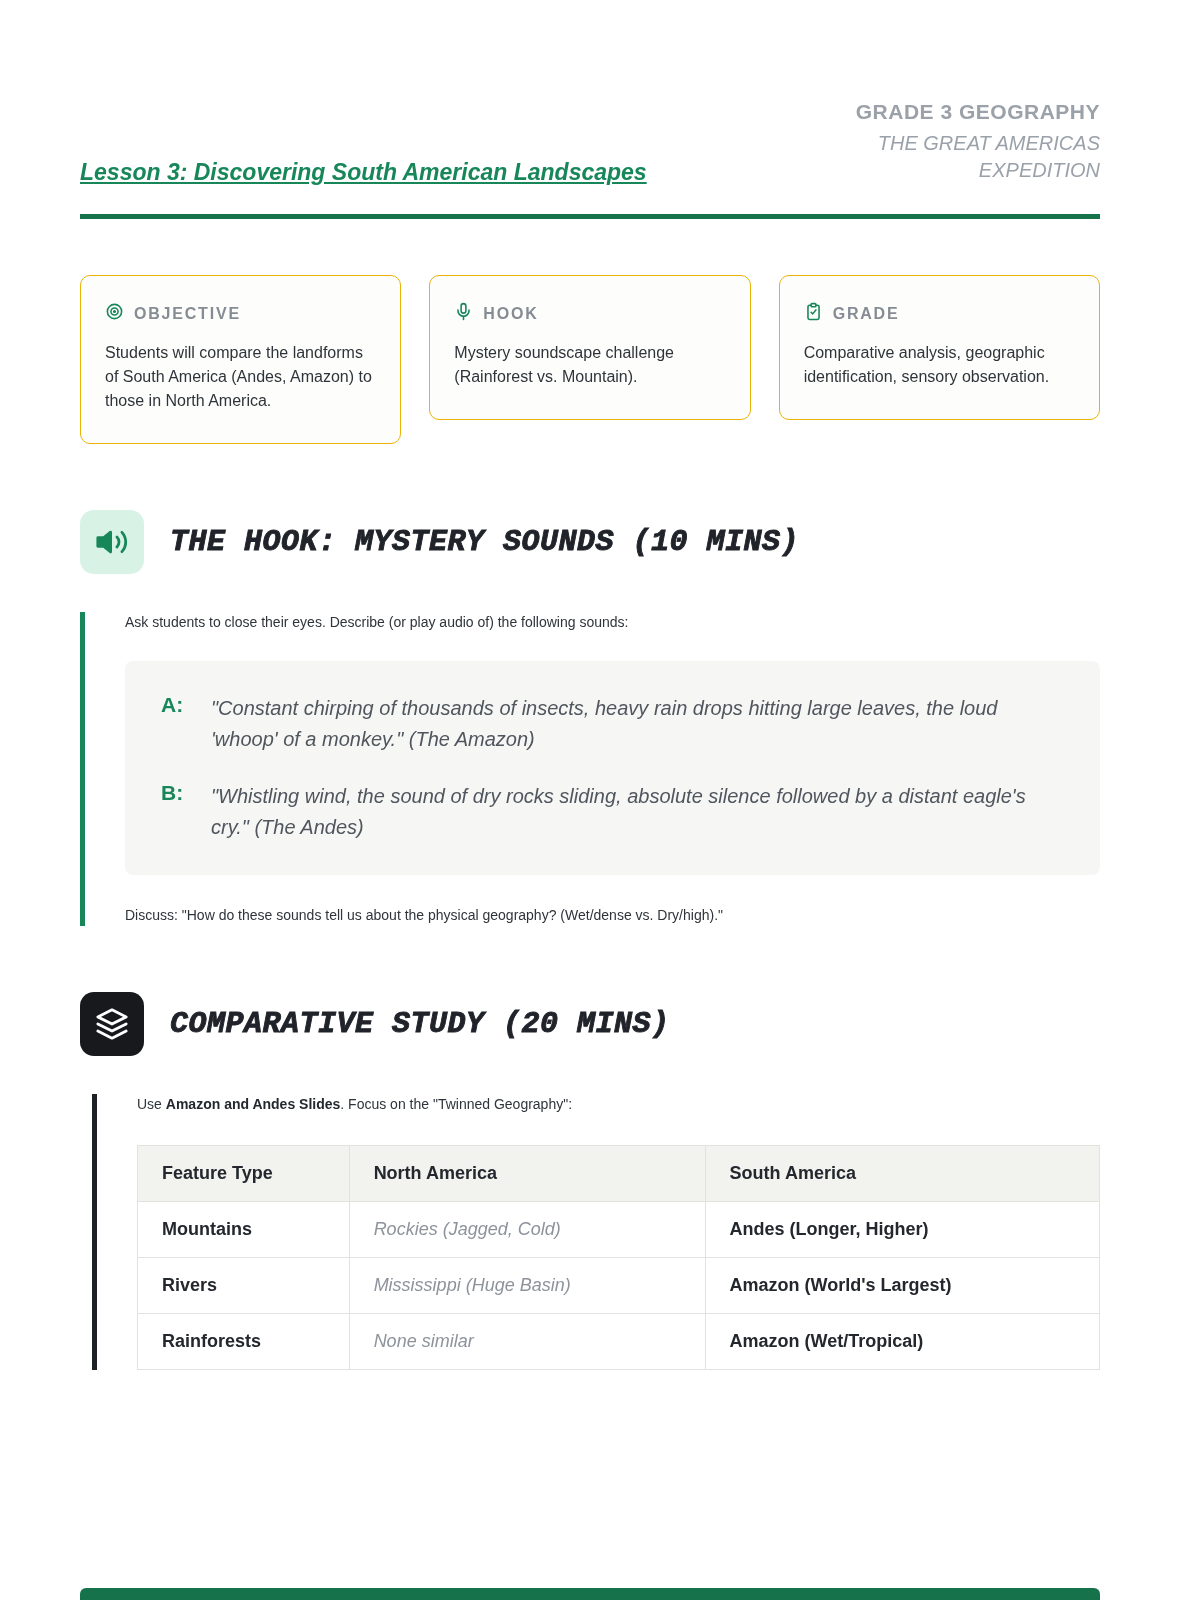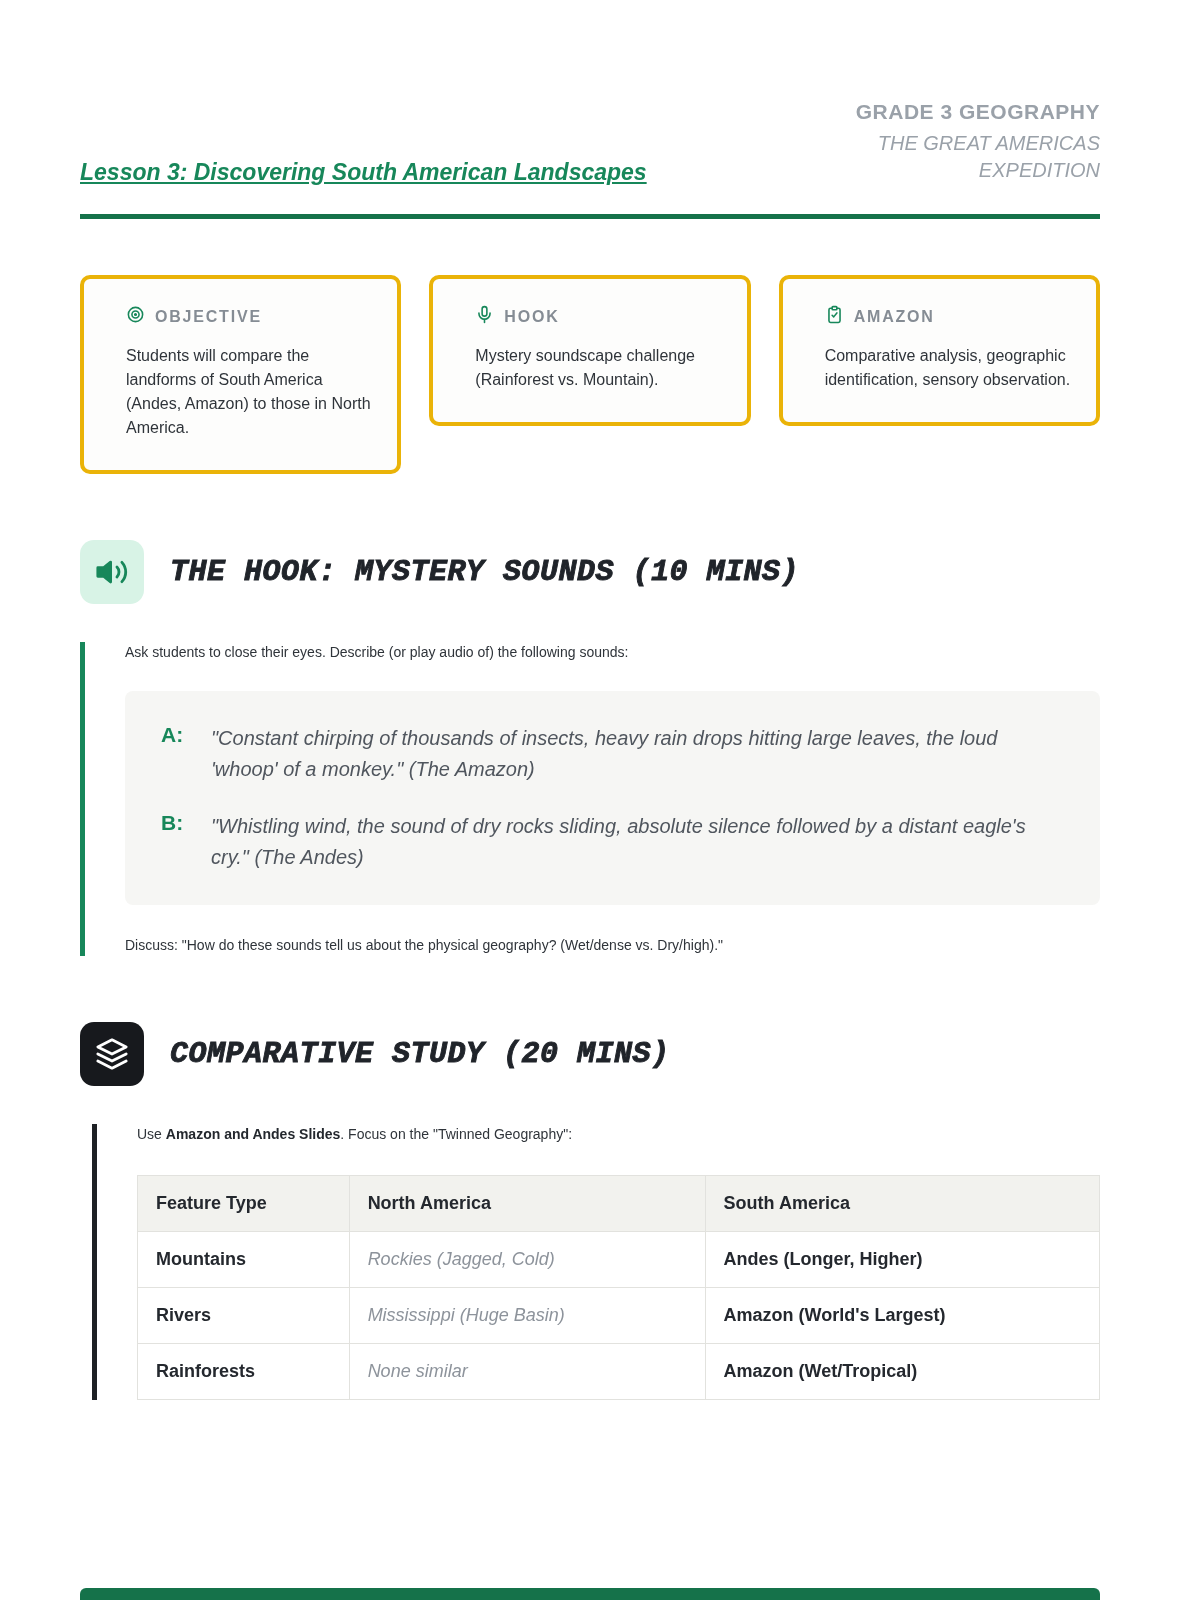--- a/index.html
+++ b/index.html
@@ -33,22 +33,22 @@
   }
   .meta { text-align:right; color:#9aa1a9; padding-bottom:2px; }
   .meta-title { font-size:21px; font-weight:bold; letter-spacing:0.5px; }
   .meta-sub { font-size:20px; font-style:italic; line-height:1.35; margin-top:6px; }
   .divider { height:5px; background:#15724a; margin-top:28px; }
 
   
   .cards { display:flex; gap:28px; margin-top:56px; align-items:flex-start; }
   .card {
     flex:1; background:#fdfdfc;
-    border:4px solid #eab308; border-radius:10px;
-    padding:26px 24px 30px 42px;
+    border:1px solid #eab308; border-radius:10px;
+    padding:26px 24px 30px 24px;
   }
   .card-head {
     display:flex; align-items:center; gap:10px;
     color:#858c94; font-size:16px; font-weight:bold; letter-spacing:1.8px;
   }
   .card-head svg { width:19px; height:19px; flex:0 0 auto; }
   .card-body { margin-top:16px; font-size:16px; line-height:1.5; color:#2f343a; }
 
   
   .section-header { display:flex; align-items:center; gap:26px; margin-top:66px; }
@@ -81,21 +81,21 @@
   .sound-text { font-style:italic; color:#50565e; font-size:20px; line-height:1.55; }
   .discuss { margin-top:30px; }
 
   
   .compare-table {
     width:100%; border-collapse:collapse; margin-top:30px;
     font-size:18px; background:#ffffff;
   }
   .compare-table th, .compare-table td {
     border:1px solid #e2e2de; text-align:left;
-    padding:17px 18px; vertical-align:middle;
+    padding:17px 24px; vertical-align:middle;
   }
   .compare-table thead th { background:#f2f2ee; color:#24282e; font-weight:bold; }
   .compare-table col.c1 { width:22%; }
   .compare-table col.c2 { width:37%; }
   .compare-table col.c3 { width:41%; }
   td.cell-feature { font-weight:bold; color:#24282e; }
   td.cell-north   { font-style:italic; color:#8d939b; }
   td.cell-south   { font-weight:bold; color:#24282e; }
 
   .bold { font-weight:bold; color:#24282e; }
@@ -162,21 +162,21 @@
 
     <div class="card">
       <div class="card-head">
         <span>
           <svg viewBox="0 0 24 24" fill="none" stroke="#17875a" stroke-width="2" stroke-linecap="round" stroke-linejoin="round">
             <path d="M15 4h2a2 2 0 0 1 2 2v14a2 2 0 0 1-2 2H7a2 2 0 0 1-2-2V6a2 2 0 0 1 2-2h2"></path>
             <rect x="9" y="2" width="6" height="4" rx="1"></rect>
             <polyline points="9 13 11 15 15 10"></polyline>
           </svg>
         </span>
-        <span>AMAZON</span>
+        <span>GRADE</span>
       </div>
       <div class="card-body">Comparative analysis, geographic identification, sensory observation.</div>
     </div>
 
   </div>
 
   <div class="section-header">
     <div class="section-icon green">
       <svg viewBox="0 0 24 24" fill="none" stroke="#17875a" stroke-width="2" stroke-linecap="round" stroke-linejoin="round">
         <polygon points="11 5 6 9 2 9 2 15 6 15 11 19 11 5" fill="#17875a" stroke="#17875a"></polygon>

